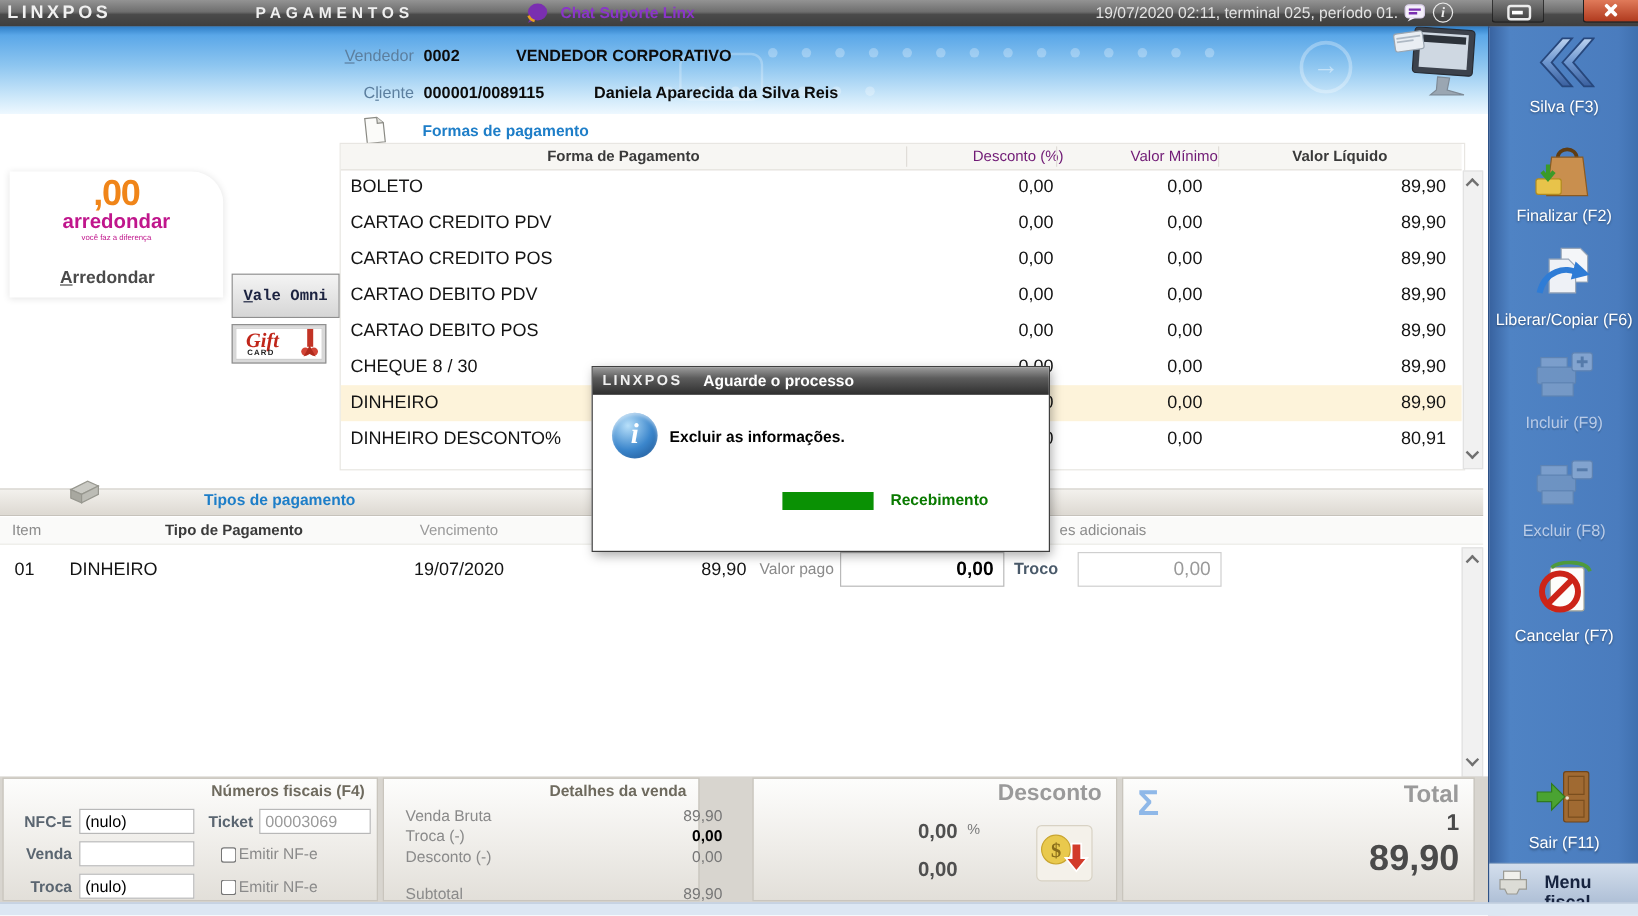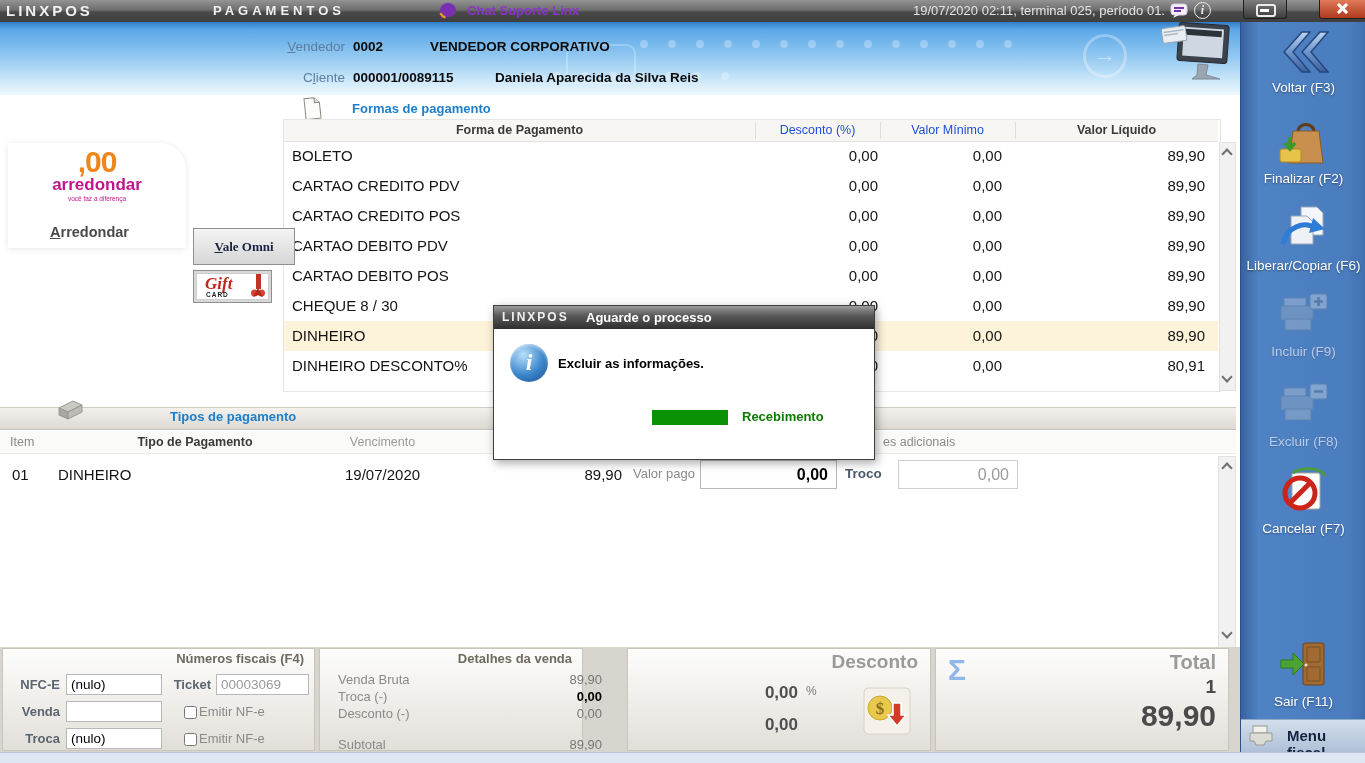--- a/index.html
+++ b/index.html
@@ -42,21 +42,21 @@
   
   .content-bg{left:0;top:95px;width:1240px;height:552px;background:#ffffff;}
   .tab-blue{color:#1e7ec8;font-weight:bold;font-size:13px;}
   .tab-green{color:#0a7a00;font-weight:bold;font-size:13px;}
   
   .pt-border{left:283px;top:119px;width:936px;height:271px;border:1px solid #e8e6e2;}
   .pt-head{left:284px;top:120px;width:934px;height:21px;background:#f7f6f3;border-bottom:1px solid #e4e1dc;}
   .pt-head .sep{position:absolute;top:2px;width:1px;height:17px;background:#e0ddd8;}
   .hcell{position:absolute;top:0;height:21px;line-height:21px;text-align:center;font-size:12.5px;}
   .hc-dark{color:#3a3a3a;font-weight:bold;}
-  .hc-gray{color:#1d4ed8;}
+  .hc-gray{color:#701a75;margin-left:31px;}
   .prow{position:absolute;left:284px;width:934px;height:30px;line-height:30px;font-size:15px;color:#141414;cursor:pointer;}
   .prow span{position:absolute;top:0;height:30px;}
   .prow .c1{left:8px;}
   .prow .c2{left:420px;width:174px;text-align:right;}
   .prow .c3{left:560px;width:158px;text-align:right;}
   .prow .c4{left:749px;width:172px;text-align:right;}
   .prow.sel{background:#fdf3da;}
   
   .sbar{background:#f1f1f1;border:1px solid #e2e2e2;}
   .chev{position:absolute;width:6px;height:6px;border-left:2px solid #707070;border-top:2px solid #707070;}
@@ -255,21 +255,21 @@
   </div>
 
   <div class="abs" style="left:8px;top:143px;width:178px;height:105px;background:#fff;border-radius:0 26px 0 0;box-shadow:0 1px 6px rgba(0,0,0,.10);">
     <div style="text-align:center;margin-top:2px;font-weight:bold;font-size:30px;letter-spacing:-1px;color:#f08519;">,00</div>
     <div style="text-align:center;font-size:17px;font-weight:600;color:#c0168c;margin-top:-4px;">arredondar</div>
     <div style="text-align:center;font-size:6.5px;color:#c0168c;">você faz a diferença</div>
   </div>
   <div class="abs" style="left:50px;top:224px;font-size:14.5px;font-weight:bold;color:#4a4a4a;">
     <u>A</u><span>rredondar</span>
   </div>
-  <button class="abs" style="left:193px;top:228px;width:102px;height:37px;background:linear-gradient(180deg,#f4f4f4,#d6d6d6);border:1px solid #8f8f8f;font-family:Liberation Serif, serif;font-size:13px;font-weight:bold;color:#1c2340;cursor:pointer;">
+  <button class="abs" style="left:193px;top:228px;width:90px;height:37px;background:linear-gradient(180deg,#f4f4f4,#d6d6d6);border:1px solid #8f8f8f;font-family:Liberation Mono, monospace;font-size:13px;font-weight:bold;color:#1c2340;cursor:pointer;">
     <u>V</u><span>ale Omni</span>
   </button>
   <button class="abs" style="left:193px;top:270px;width:79px;height:33px;background:#d8d8d8;border:1px solid #8f8f8f;padding:2px;cursor:pointer;">
     <span style="position:relative;display:block;background:#fff;width:100%;height:100%;border:1px solid #cfcfcf;box-sizing:border-box;">
       <span style="position:absolute;left:8px;top:0px;font-family:'Liberation Serif',serif;font-style:italic;font-weight:bold;font-size:17px;color:#c0261a;">Gift</span>
       <span style="position:absolute;left:9px;top:17px;font-size:6.5px;font-weight:bold;color:#222;letter-spacing:1px;">CARD</span>
       <svg style="position:absolute;right:2px;top:0px;" width="16" height="26" viewBox="0 0 16 26">
         <rect x="6" y="0" width="5" height="15" fill="#c23325"></rect>
         <circle cx="4.5" cy="19" r="3.5" fill="#d24335"></circle>
         <circle cx="11.5" cy="19" r="3.5" fill="#d24335"></circle>
@@ -367,21 +367,21 @@
         <defs>
             <linearGradient id="gb" x1="0" y1="0" x2="0" y2="1">
           <stop offset="0" stop-color="#bdd3f0"></stop>
               <stop offset=".5" stop-color="#6d96cf"></stop>
               <stop offset="1" stop-color="#3a5f9e"></stop>
         </linearGradient>
           </defs>
         <path d="M23 2 L5 22 L23 42 L31 42 L14 22 L31 2 Z" fill="url(#gb)" stroke="#27477c" stroke-width="1.5"></path>
         <path d="M41 2 L23 22 L41 42 L49 42 L32 22 L49 2 Z" fill="url(#gb)" stroke="#27477c" stroke-width="1.5"></path>
       </svg>
-      <div class="lab">Voltar (F3)</div>
+      <div class="lab">Silva (F3)</div>
     </div>
     <div class="sbtn" style="top:95px;">
       <svg width="52" height="48" viewBox="0 0 52 48">
         <path d="M20 15 C20 5 36 5 36 15" fill="none" stroke="#5f3c12" stroke-width="3"></path>
         <path d="M15 14 L41 14 L45 46 L11 46 Z" fill="#c98f4e" stroke="#8a5a22"></path>
         <rect x="2" y="32" width="21" height="13" rx="2" fill="#e8c34a" stroke="#b08a20"></rect>
         <path d="M12 20 L12 31 M7 26 L12 32 L17 26" stroke="#3a9a28" stroke-width="3.5" fill="none"></path>
       </svg>
       <div class="lab">Finalizar (F2)</div>
     </div>

